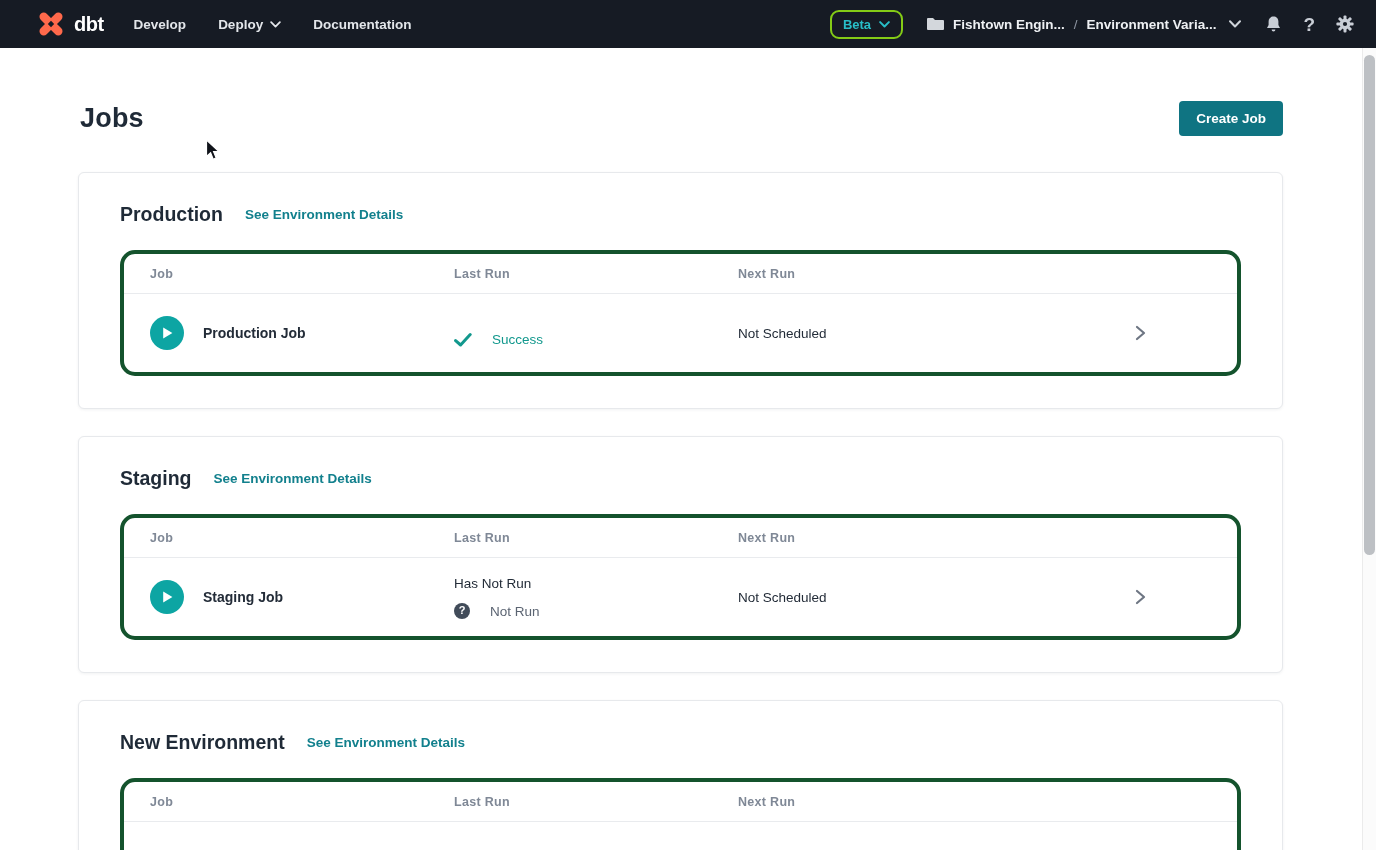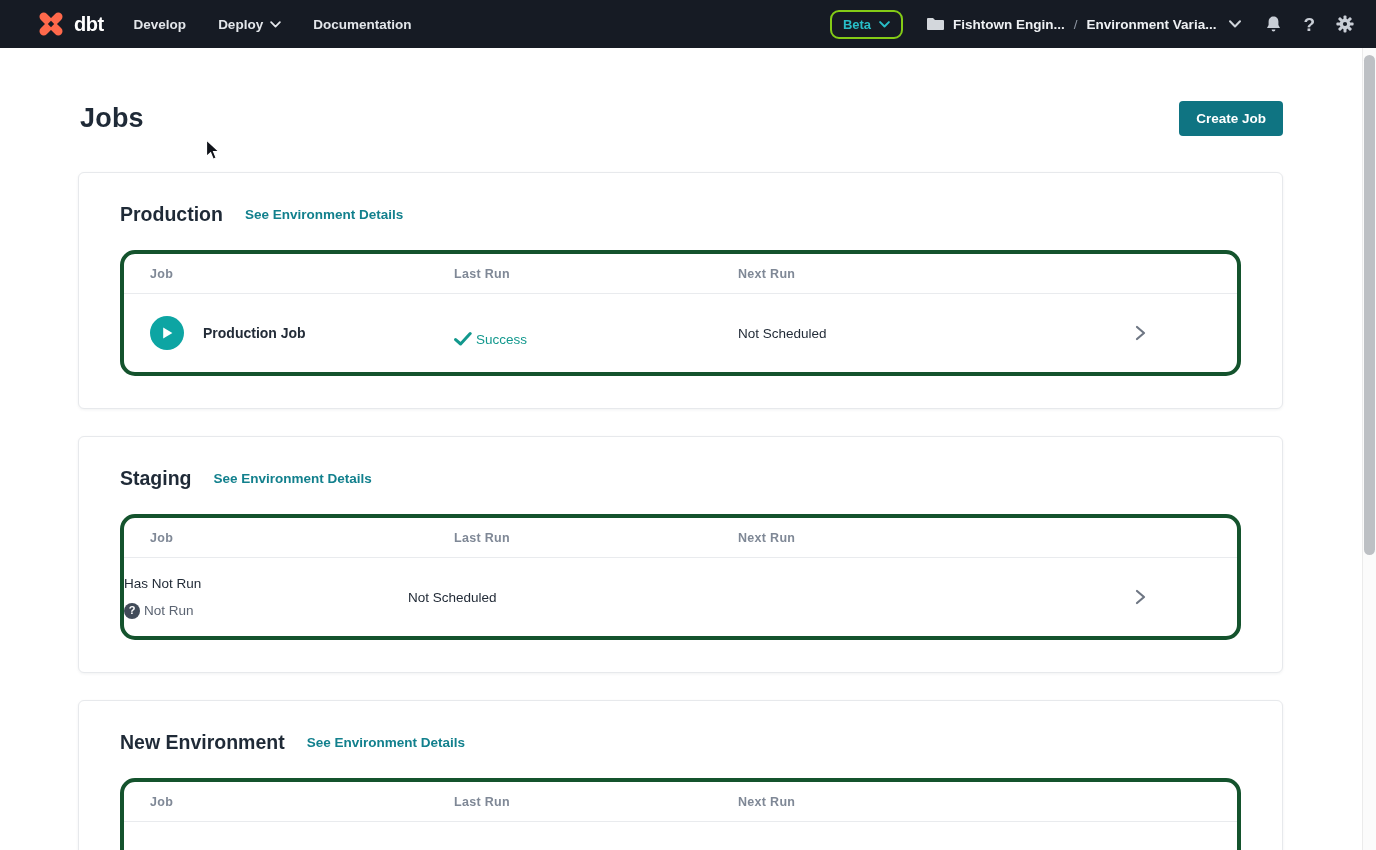--- a/index.html
+++ b/index.html
@@ -69,21 +69,21 @@
   .col-chev { width: 104px; display: flex; align-items: center; }
   .trow { display: flex; align-items: center; height: 78px; cursor: pointer; }
   .cell-job { display: flex; align-items: center; gap: 19px; }
   .play-btn {
     width: 34px; height: 34px; border-radius: 50%; background: #0da5a3;
     border: none; padding: 0; display: flex; align-items: center; justify-content: center; cursor: pointer;
     flex: none;
   }
   .job-name { font-size: 14px; font-weight: 700; color: #232c38; }
   .lr-line1 { font-size: 13.5px; color: #232c38; }
-  .lr-status { display: flex; align-items: center; gap: 4px; margin-top: 12px; }
+  .lr-status { display: flex; align-items: flex-end; gap: 20px; margin-top: 12px; }
   .lr-status.success .lr-label { color: #12988d; font-size: 13.5px; }
   .lr-status.notrun  .lr-label { color: #5b6472; font-size: 13.5px; }
   .qcircle {
     width: 16px; height: 16px; border-radius: 50%; background: #414b59;
     color: #ffffff; font-size: 11px; font-weight: 700; line-height: 1;
     display: inline-flex; align-items: center; justify-content: center; flex: none;
   }
   .next-run { font-size: 13.5px; color: #232c38; }
 
   .empty-state { display: flex; justify-content: center; padding-top: 22px; }
@@ -233,20 +233,28 @@
       <h2 class="env-name">Staging</h2>
       <a class="env-link">See Environment Details</a>
     </div>
     <div class="job-table">
       <div class="thead">
         <div class="th col-job">Job</div>
         <div class="th col-last">Last Run</div>
         <div class="th col-next">Next Run</div>
       </div>
       <div class="trow">
+        <div class="col-job cell-job">
+          <button class="play-btn">
+            <svg width="14" height="14" viewBox="0 0 14 14">
+              <polygon points="3.2,1.6 12.4,7 3.2,12.4" fill="#ffffff"></polygon>
+            </svg>
+          </button>
+          <span class="job-name">Staging Job</span>
+        </div>
         <div class="col-last">
           <div class="lr-line1">Has Not Run</div>
           <div class="lr-status notrun">
             <span class="qcircle">?</span>
             <span class="lr-label">Not Run</span>
           </div>
         </div>
         <div class="col-next next-run">Not Scheduled</div>
         <div class="col-chev">
           <svg width="14" height="18" viewBox="0 0 14 18">

